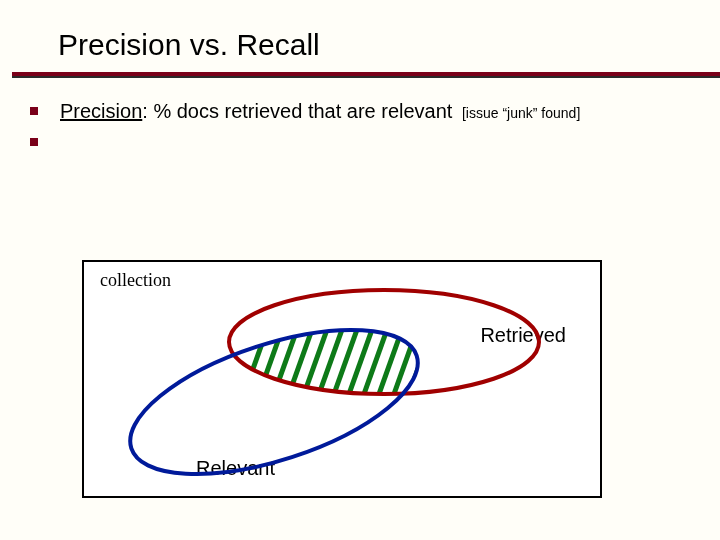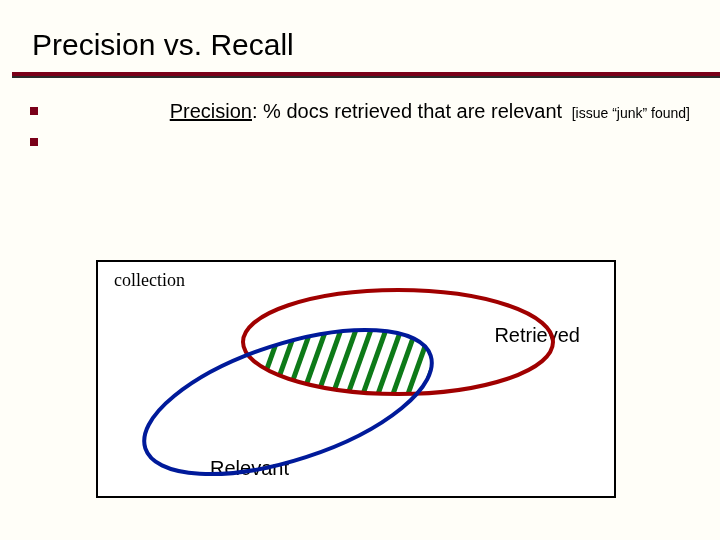--- a/index.html
+++ b/index.html
@@ -5,21 +5,21 @@
   * { margin: 0; padding: 0; box-sizing: border-box; }
   body {
     width: 720px;
     height: 540px;
     background: #fffef8;
     font-family: Verdana, Geneva, sans-serif;
     position: relative;
     overflow: hidden;
   }
   .title-block {
-    padding: 28px 0 0 32px;
+    padding: 28px 0 0 58px;
   }
   .title-block h1 {
     font-size: 30px;
     font-weight: 400;
     color: #000;
     margin-bottom: 10px;
   }
   .rule {
     height: 6px;
     background: #7a0019;
@@ -30,40 +30,39 @@
   .bullets {
     padding: 22px 30px 0 30px;
   }
   .bullet-line {
     display: flex;
     align-items: baseline;
     gap: 22px;
     margin-bottom: 18px;
     font-size: 20px;
     color: #000;
-    justify-content: space-between;
   }
   .sq {
     width: 8px;
     height: 8px;
     background: #7a0019;
     display: inline-block;
     flex: 0 0 8px;
     position: relative;
     top: -3px;
   }
   .term { text-decoration: underline; }
   .issue {
     font-size: 14px;
     color: #000;
     margin-left: 4px;
   }
   .diagram-box {
     position: absolute;
-    left: 96px;
+    left: 82px;
     top: 260px;
     width: 520px;
     height: 238px;
     border: 2px solid #000;
     background: #fff;
   }
   .collection-label {
     position: absolute;
     left: 16px;
     top: 8px;

